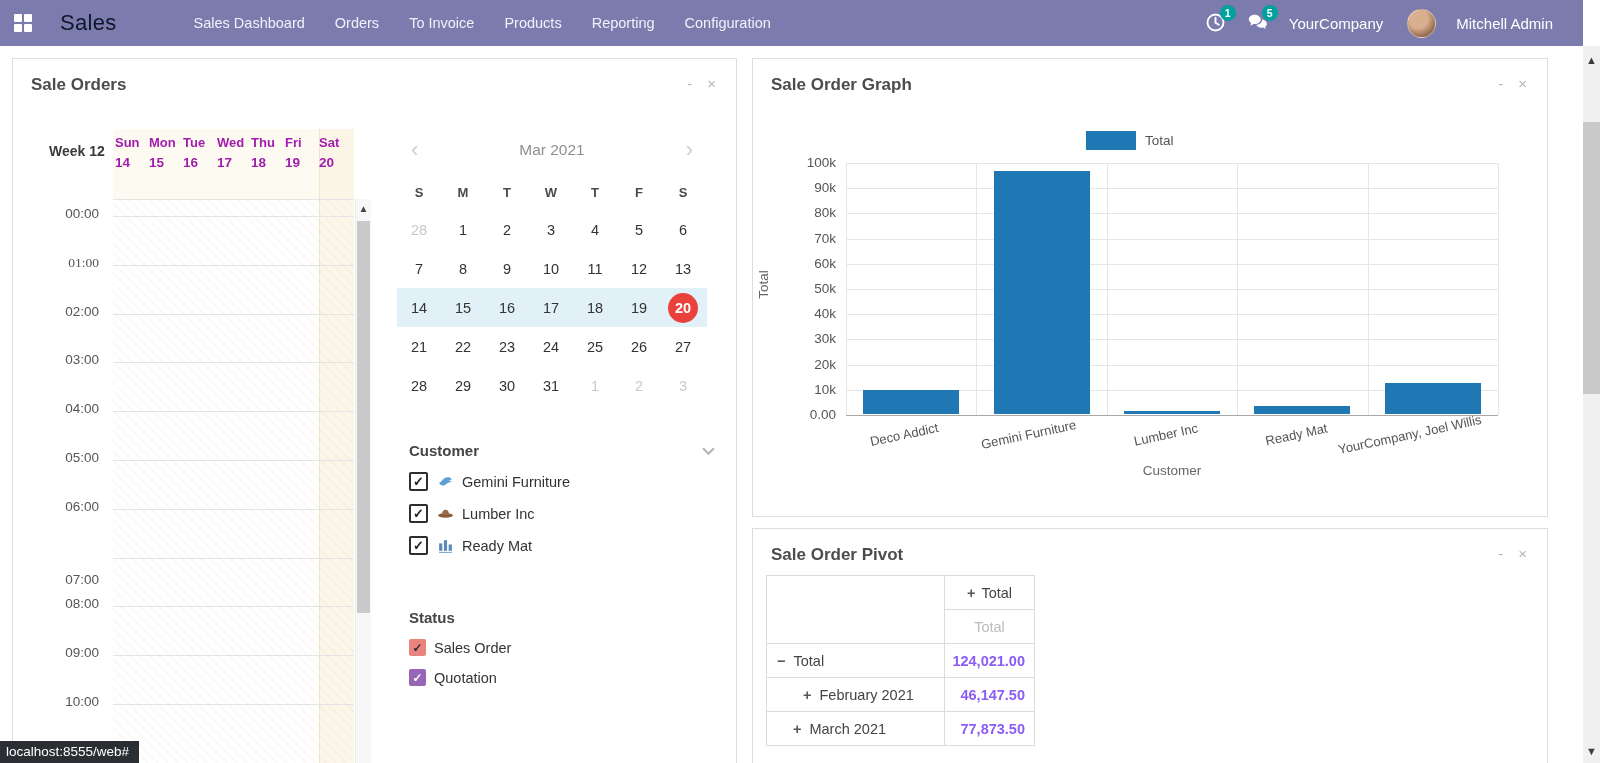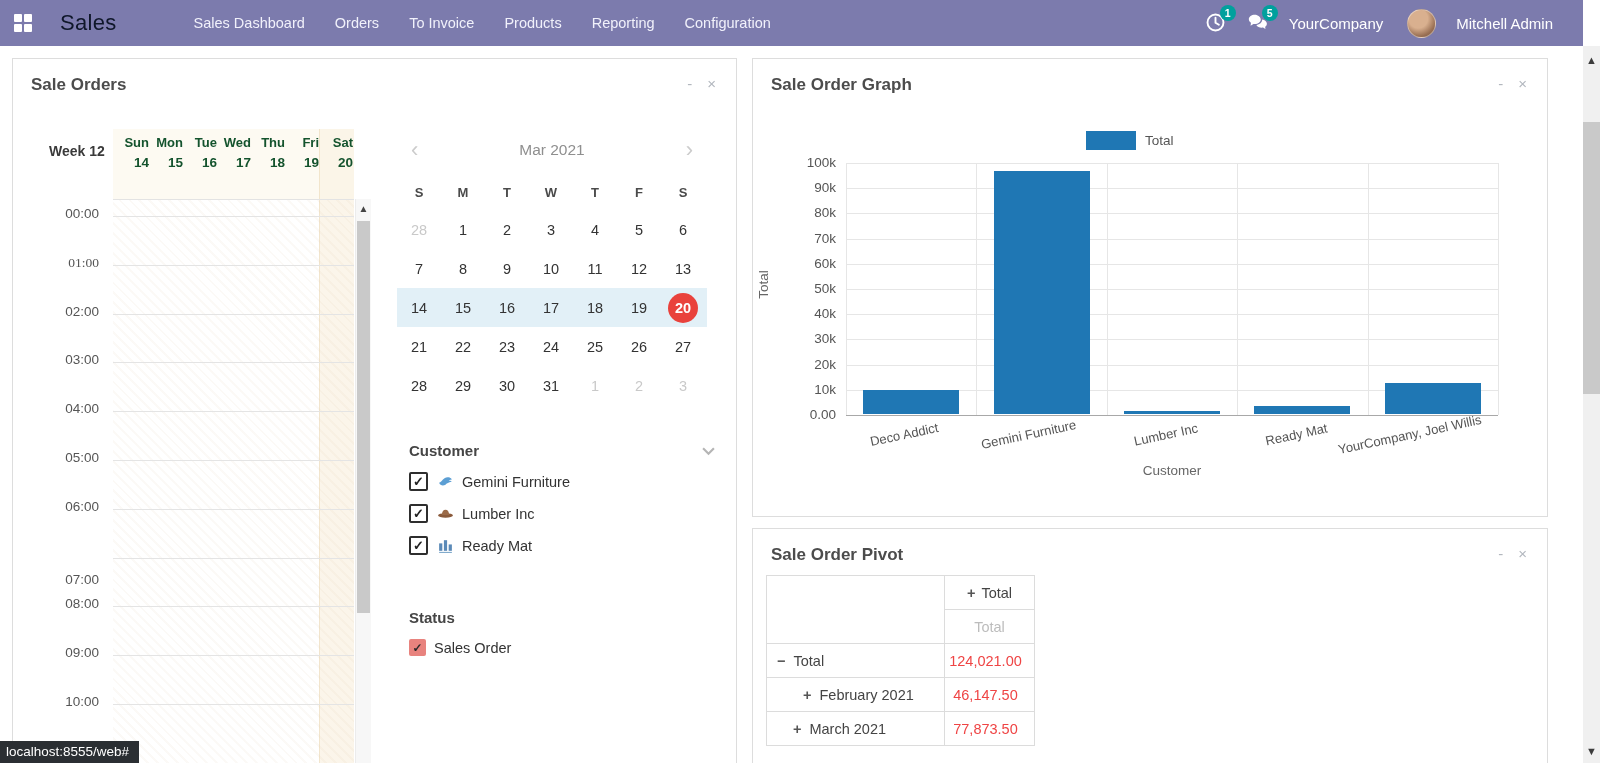--- a/index.html
+++ b/index.html
@@ -29,21 +29,21 @@
   #panel-sale-orders { left:12px; top:58px; width:725px; height:712px; }
   #panel-graph { left:752px; top:58px; width:796px; height:459px; }
   #panel-pivot { left:752px; top:528px; width:796px; height:260px; }
   .panel-title { position:absolute; left:18px; top:16px; font-size:17px; font-weight:bold; color:#4c4c4c; }
   .panel-controls { position:absolute; right:20px; top:18px; display:flex; gap:15px; color:#b2b7be; font-size:15px; }
   .panel-controls span { cursor:pointer; line-height:14px; }
   
   .fc-headband { position:absolute; left:100px; top:70px; width:241px; height:70px; background:#fdfaf2; }
   #week-label { position:absolute; left:36px; top:84px; font-size:14px; font-weight:bold; color:#3a3a3a;text-align:center; }
   #fc-head { position:absolute; left:102px; top:76px; display:flex; }
-  .fc-col { width:34px; text-align:right; color:#14532d; cursor:pointer; }
+  .fc-col { width:34px; text-align:left; color:#a21caf; cursor:pointer; }
   .fc-col .dname { font-size:13px; font-weight:bold; }
   .fc-col .dnum { font-size:13.5px; font-weight:bold; margin-top:5px; }
   #fc-grid { position:absolute; left:100px; top:140px; width:241px; height:570px;
     border-top:1px solid #e3e3e3;
     background-image:repeating-linear-gradient(45deg, rgba(214,184,144,.08) 0 2px, transparent 2px 7px); }
   .fc-line { position:absolute; left:0; right:0; height:1px; background:#e4e4e4; }
   .fc-today-col { position:absolute; left:306px; top:70px; width:35px; height:640px;
     background:#fbf5e8; border-left:1px solid #f1e3c8; opacity:.9; }
   .fc-time { position:absolute; left:28px; width:58px; text-align:right; font-size:13.5px; color:#555; }
   
@@ -93,21 +93,21 @@
   #xlabel { position:absolute; left:93px; top:404px; width:652px; text-align:center; font-size:13.5px; color:#666; }
   
   #pivot-table { position:absolute; left:13px; top:46px; border-collapse:collapse; }
   #pivot-table td { border:1px solid #dcdcdc; height:34px; font-size:14.5px; background:#fff; }
   td.corner { width:178px; border-left-color:#e9e9e9; border-top-color:#e9e9e9; }
   td.colhead { width:90px; text-align:center; color:#444; cursor:pointer; }
   td.colhead .plus { font-weight:bold; color:#555; margin-right:6px; }
   td.measure { text-align:center; color:#bcbcbc; border-bottom:1px solid #b9b9b9; }
   td.rowhead { color:#444; cursor:pointer; }
   td.rowhead .expand { font-weight:bold; color:#555; margin-right:8px; }
-  td.val { text-align:center; font-weight:normal; color:#ef4444; padding-right:9px; }
+  td.val { text-align:right; font-weight:bold; color:#8b5cf6; padding-right:9px; }
   
   #statusbar { position:absolute; left:0; bottom:0; background:#2b2f33; color:#fff;
     font-size:13.5px; padding:3px 10px 4px 6px; z-index:40; }
   
   #page-scrollbar { position:absolute; right:0; top:46px; bottom:0; width:17px; background:#f0f0f0; z-index:35; }
   #page-scrollbar .arr { position:absolute; left:0; width:100%; text-align:center; font-size:11px; color:#3c3c3c; cursor:pointer; }
   #page-scrollbar .arr.up { top:8px; }
   #page-scrollbar .arr.down { bottom:6px; }
   #page-scrollbar .thumb { position:absolute; left:0; top:76px; width:100%; height:272px; background:#c9c9c9; cursor:pointer; }
 </style>
@@ -325,20 +325,24 @@
   </div>
 
   <div id="status-filter">
     <div class="filter-head">
       <span class="filter-title">Status</span>
     </div>
     <div id="status-items">
         <div class="filter-item">
           <span class="cb-st" style="background: rgb(232, 131, 126); color: rgb(43, 43, 43);"></span>
           <span>Sales Order</span>
+        </div>
+        <div class="filter-item">
+          <span class="cb-st" style="background: rgb(151, 103, 181); color: rgb(255, 255, 255);"></span>
+          <span>Quotation</span>
         </div>
       </div>
   </div>
 </div>
 
 <div class="panel" id="panel-graph">
   <div class="panel-title">Sale Order Graph</div>
   <div class="panel-controls">
     <span>-</span>
     <span>×</span>

